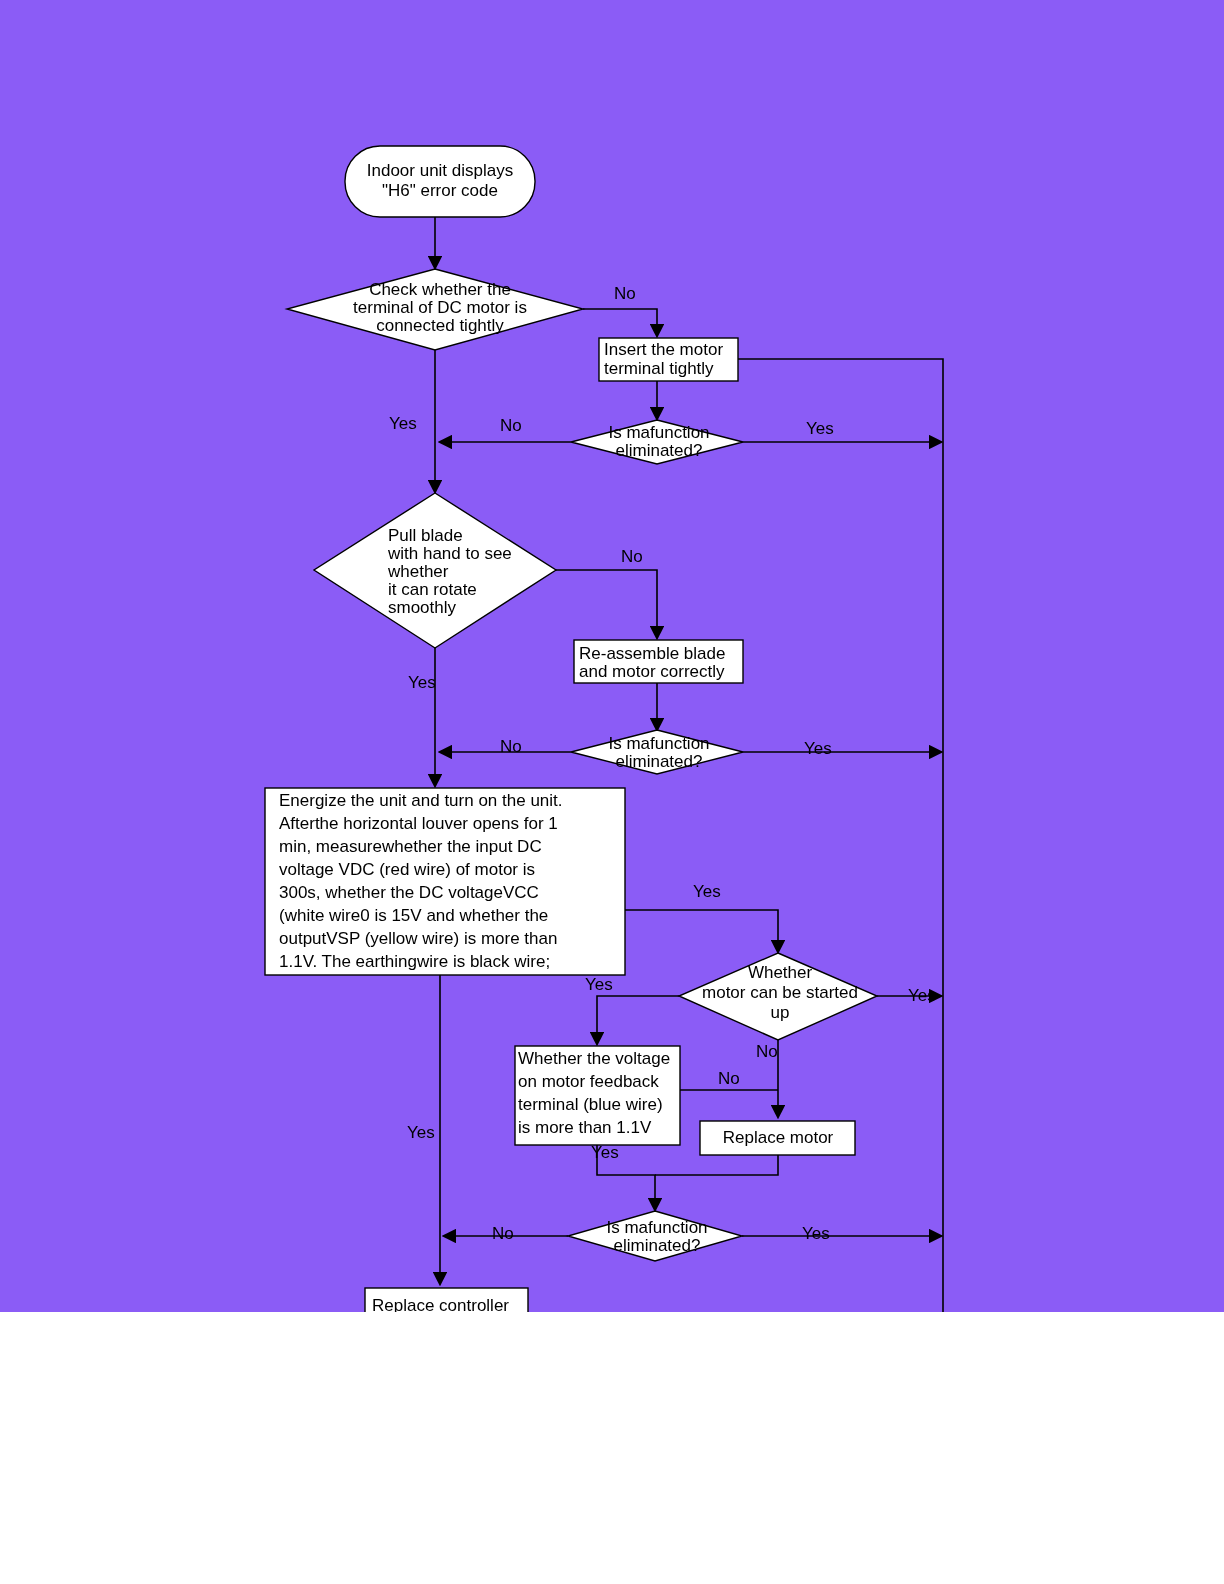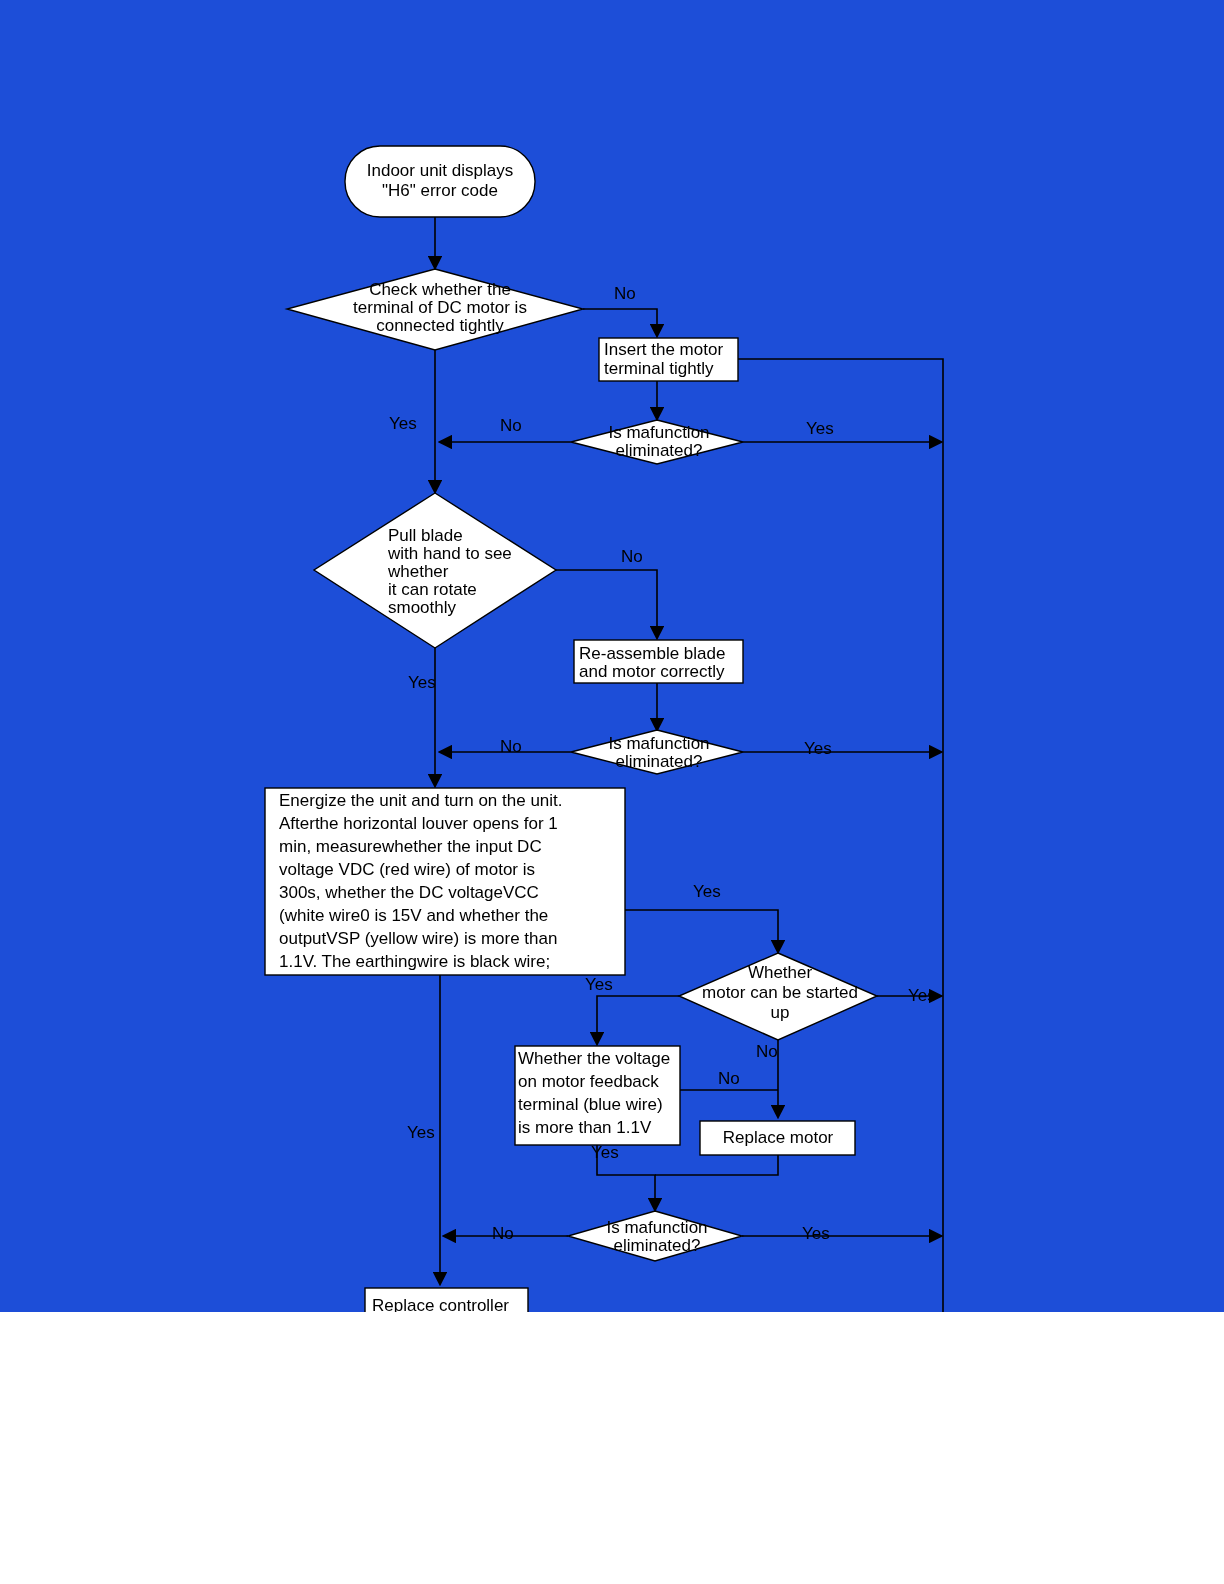--- a/index.html
+++ b/index.html
@@ -4,21 +4,21 @@
 <style>
   html, body {
     margin: 0;
     padding: 0;
     background: #ffffff;
   }
   #page {
     position: relative;
     width: 1224px;
     height: 1312px;
-    background: #1d4ed8;
+    background: #8b5cf6;
     overflow: hidden;
   }
   svg.flow {
     position: absolute;
     left: 0;
     top: 0;
     width: 1224px;
     height: 1584px;
   }
   .shape-stroke {

